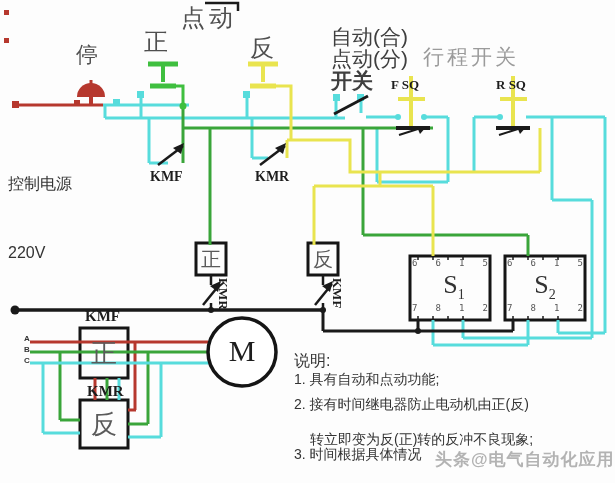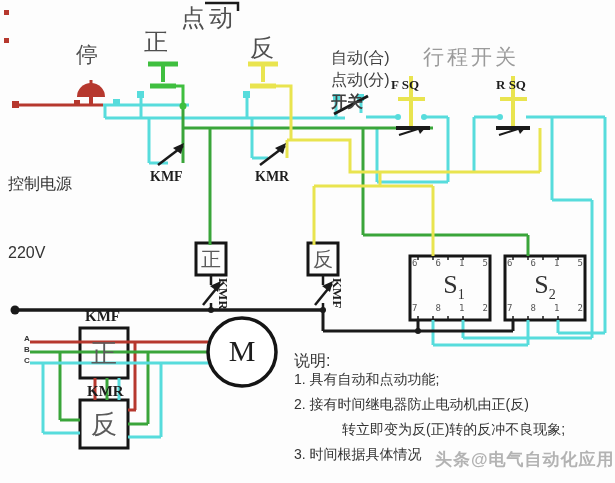--- a/index.html
+++ b/index.html
@@ -1,21 +1,21 @@
 <!DOCTYPE html>
 <html><head>
 <meta charset="utf-8">
 <style>
   html,body{margin:0;padding:0;background:#e8e8e8;}
   #stage{position:relative;width:615px;height:483px;background:#fdfdfd;overflow:hidden;
          font-family:"Liberation Sans", sans-serif;}
   #wires{position:absolute;left:0;top:0;z-index:1;}
   .lbl{position:absolute;z-index:2;color:#4a4a4a;white-space:nowrap;line-height:1;}
   .cjk-big{font-size:24px;letter-spacing:4px;color:#4f4f4f;}
-  .cjk-med{font-size:16px;color:#3f3f3f;margin-top:24px;}
+  .cjk-med{font-size:21px;color:#3f3f3f;}
   .gray{color:#9b9b9b;}
   .serif{font-family:"Liberation Serif", serif;font-weight:bold;color:#1d1d1d;}
   .boxchar{position:absolute;z-index:2;display:flex;align-items:center;justify-content:center;
            color:#5a5a5a;}
   .vert{transform:rotate(90deg);transform-origin:left top;}
   .digits{position:absolute;z-index:2;display:flex;justify-content:space-between;
           font-size:9px;color:#555;font-family:"DejaVu Sans Mono", monospace;}
   .s-name{position:absolute;z-index:2;text-align:center;font-family:"Liberation Serif", serif;
           font-size:26px;color:#333;}
   .s-name sub{font-size:14px;}
@@ -272,18 +272,18 @@
   <div class="boxchar" style="left:80px;top:328px;width:48px;height:50px;font-size:26px;">正</div>
   <div class="boxchar" style="left:80px;top:400px;width:48px;height:48px;font-size:26px;">反</div>
   <div class="lbl serif" style="left:226px;top:336px;width:32px;text-align:center;font-size:30px;font-weight:normal;">M</div>
   <div class="lbl phase" style="left:24px;top:335px;">A</div>
   <div class="lbl phase" style="left:24px;top:346px;">B</div>
   <div class="lbl phase" style="left:24px;top:357px;">C</div>
 
   <div class="lbl notes" style="left:294px;top:347px;font-size:16px;margin-top:6px;">说明:</div>
   <div class="lbl notes" style="left:294px;top:372px;">1. 具有自动和点动功能;</div>
   <div class="lbl notes" style="left:294px;top:397px;">2. 接有时间继电器防止电动机由正(反)</div>
-  <div class="lbl notes" style="left:310px;top:422px;margin-left:32px;">转立即变为反(正)转的反冲不良现象;</div>
+  <div class="lbl notes" style="left:310px;top:432px;">转立即变为反(正)转的反冲不良现象;</div>
   <div class="lbl notes" style="left:294px;top:447px;">3. 时间根据具体情况</div>
 
   <div class="watermark" style="left:435px;top:448px;">头条@电气自动化应用</div>
 
 </div>
 
 </body></html>

